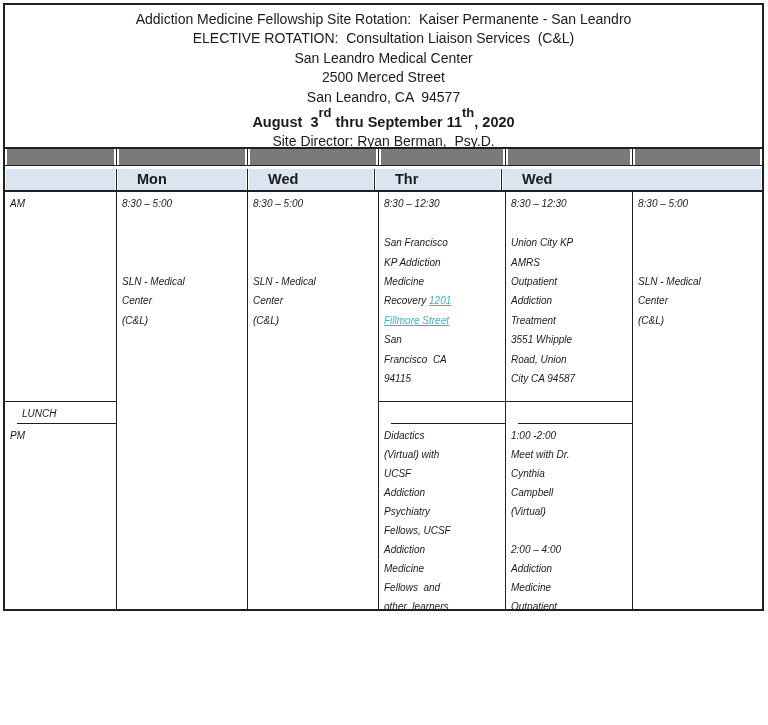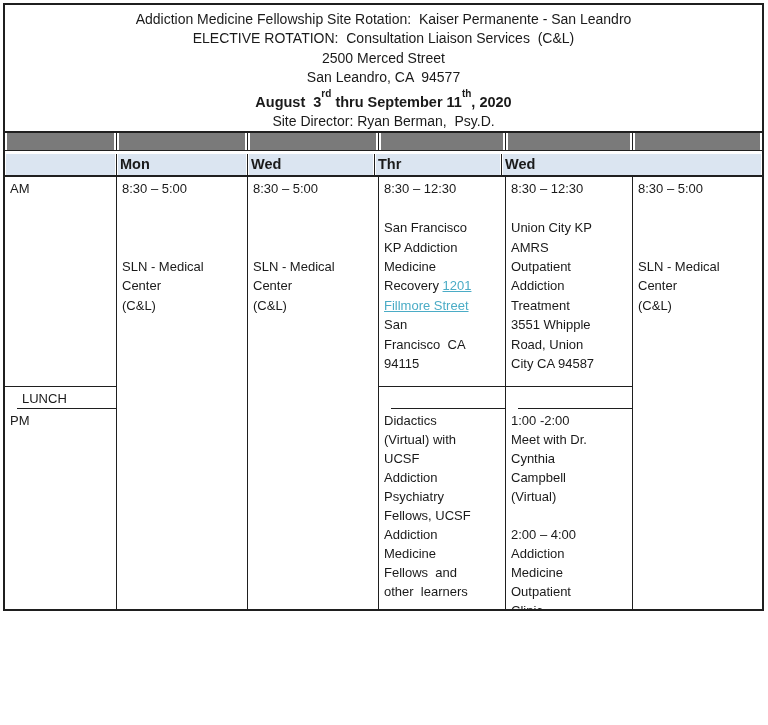--- a/index.html
+++ b/index.html
@@ -20,21 +20,21 @@
     box-sizing:border-box;border:2px solid var(--border-col);
     display:flex;flex-direction:column;background:#fff;
   }
   
   .title-block{
     height:142px;box-sizing:border-box;padding-top:5px;
     text-align:center;font-size:14px;line-height:19.4px;
   }
   .t-line{white-space:pre-wrap;}
   .t-line.bold{font-weight:bold;font-size:14.5px;}
-  sup.ord{font-size:10px;position:relative;top:-4px;font-weight:bold;}
+  sup.ord{font-size:13px;position:relative;top:-4px;font-weight:bold;}
   
   .gray-row{
     display:flex;height:23.5px;box-sizing:border-box;
     border-top:2px solid var(--border-col);
     border-bottom:1.5px solid var(--border-col);
     background:#fff;
   }
   .gray-row .rcell{
     box-sizing:border-box;padding:0 2px;
     background:var(--header-gray);background-clip:content-box;
@@ -43,56 +43,58 @@
   .day-row{
     display:flex;height:24px;box-sizing:border-box;
     border-bottom:2px solid var(--border-col);
     background:#fff;margin-top:3px;
   }
   .day-row .rcell{
     box-sizing:border-box;padding:0 1px;
     background:var(--day-row-blue);background-clip:content-box;
     font-weight:bold;font-size:14.5px;line-height:21px;
   }
-  .day-row .rcell span{padding-left:2px;display:inline-block;}
+  .day-row .rcell span{padding-left:19px;display:inline-block;}
   
   .w0{width:111px;flex:0 0 111px;}
   .w1{width:131px;flex:0 0 131px;}
   .w2{width:131px;flex:0 0 131px;}
   .w3{width:127px;flex:0 0 127px;}
   .w4{width:127px;flex:0 0 127px;}
   .w5{flex:1 1 auto;}
   .bl{border-left:1.5px solid var(--border-col);}
   
   .grid{flex:1 1 auto;display:flex;min-height:0;}
   .col{box-sizing:border-box;display:flex;flex-direction:column;min-height:0;}
   .cell{
     box-sizing:border-box;padding:2px 4px 0 5px;
-    font-size:13px;line-height:19.4px;white-space:pre-wrap;
+    font-size:10px;line-height:19.4px;white-space:pre-wrap;
     overflow:hidden;
+    font-style:italic;
   }
   .am-cell{height:210px;flex:0 0 210px;}
   .lunch-cell{height:22px;flex:0 0 22px;margin-left:12px;}
   .pm-cell{flex:1 1 auto;line-height:19px;}
   .full{flex:1 1 auto;}
   .split .am-cell,.split .lunch-cell,
   .col-label .am-cell,.col-label .lunch-cell{
     border-bottom:1.5px solid var(--border-col);
   }
   .link{color:var(--link-blue);text-decoration:underline;cursor:pointer;}
 </style>
 </head>
 <body>
 
 <div class="page">
   <div class="frame">
 
     <div class="title-block">
       <div class="t-line">Addiction Medicine Fellowship Site Rotation:  Kaiser Permanente - San Leandro</div>
       <div class="t-line">ELECTIVE ROTATION:  Consultation Liaison Services  (C&amp;L)</div>
+      <div class="t-line">San Leandro Medical Center</div>
       <div class="t-line">2500 Merced Street</div>
       <div class="t-line">San Leandro, CA  94577</div>
       <div class="t-line bold"><span>August  3</span><sup class="ord">rd</sup><span> thru September 11</span><sup class="ord">th</sup><span>, 2020</span></div>
       <div class="t-line">Site Director: Ryan Berman,  Psy.D.</div>
     </div>
 
     <div class="gray-row">
       <div class="rcell w0"></div>
       <div class="rcell w1 bl"></div>
       <div class="rcell w2 bl"></div>

